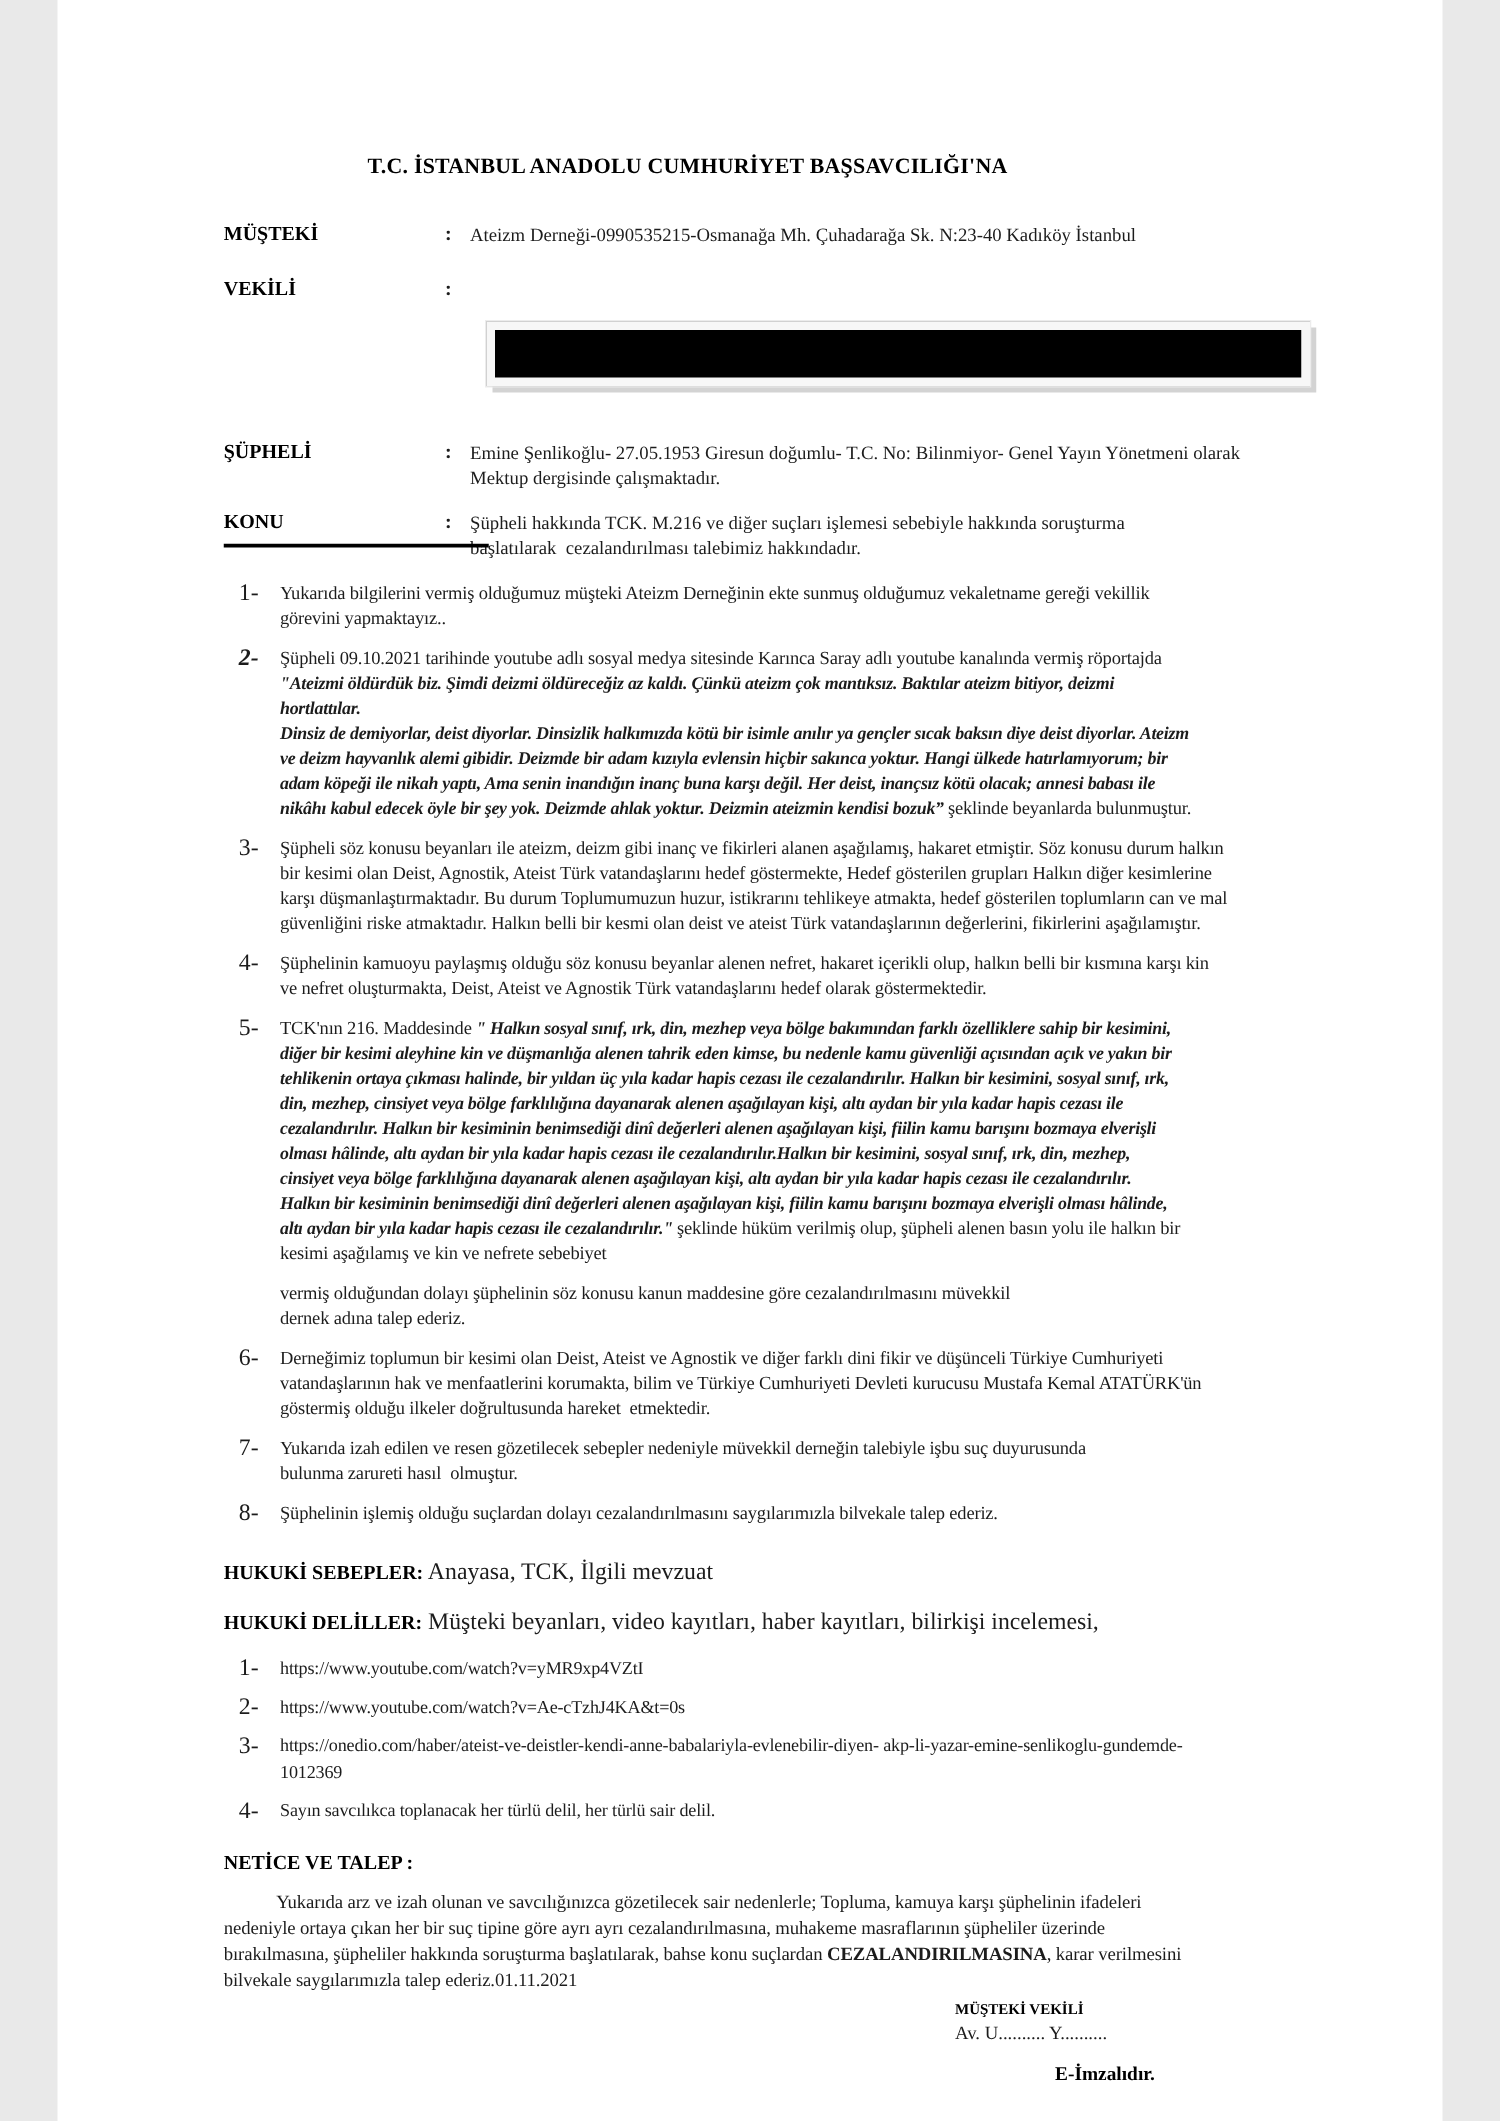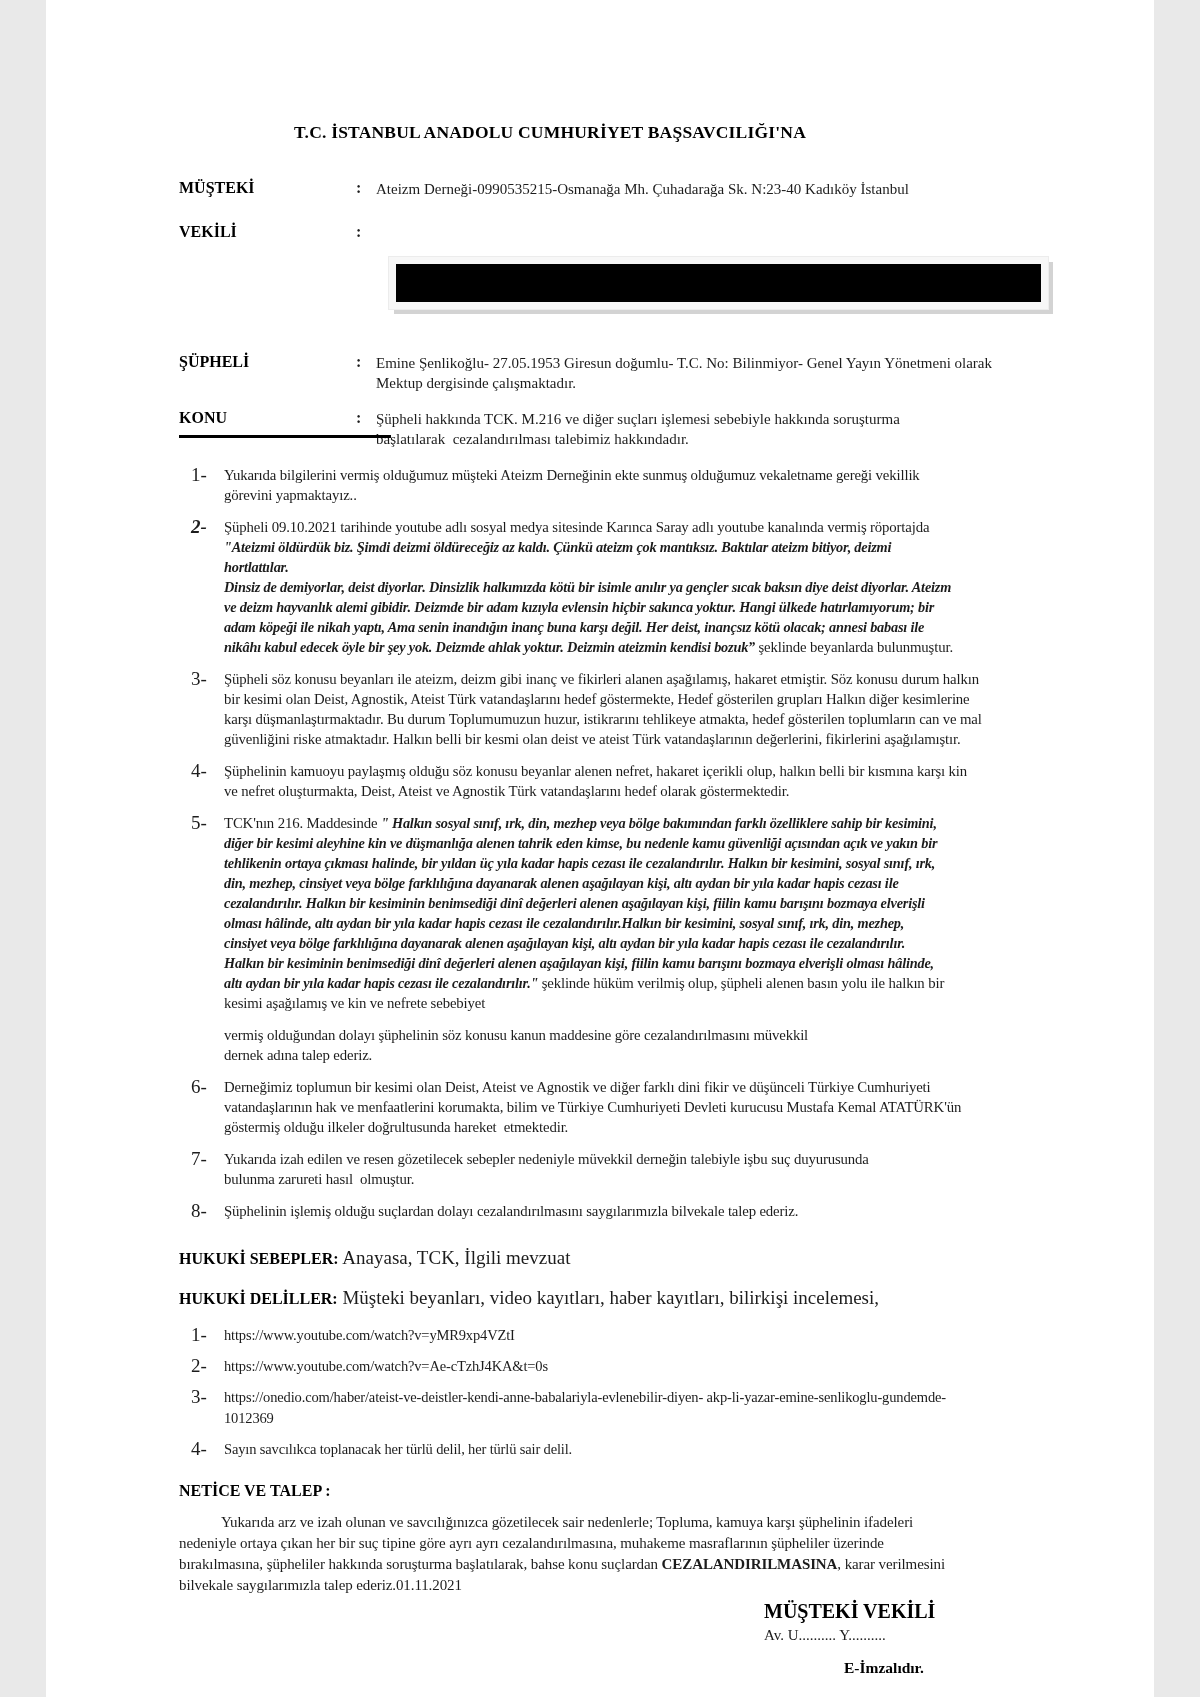--- a/index.html
+++ b/index.html
@@ -55,21 +55,21 @@
   .ev .ibody{font-size:14.5px;line-height:21px;}
   
   .netice-h{margin-top:22px;}
   .netice-p{
     margin-top:12px;font-size:15px;line-height:21px;white-space:pre-wrap;
     text-indent:42px;letter-spacing:-0.1px;
   }
   .b{font-weight:700;text-align:center;}
   
   .sig{margin-left:585px;margin-top:4px;}
-  .sig-role{font-weight:700;font-size:20px;color:#000;}
+  .sig-role{font-weight:700;font-size:12px;color:#000;}
   .sig-name{font-size:15px;line-height:20px;margin-top:2px;}
   .esign{font-weight:700;font-size:15.5px;color:#000;margin-left:665px;margin-top:14px;}
 </style>
 </head>
 <body>
 
 <div class="page">
   <div class="content">
 
     <div class="doc-title">T.C. İSTANBUL ANADOLU CUMHURİYET BAŞSAVCILIĞI'NA</div>

